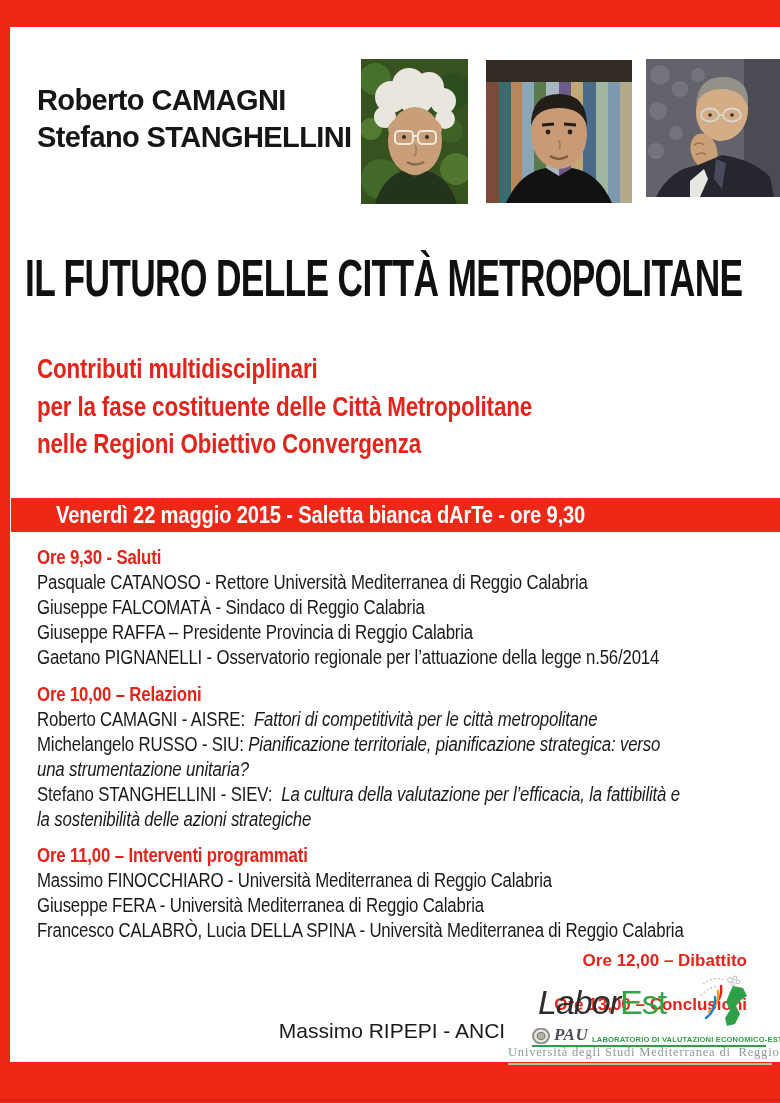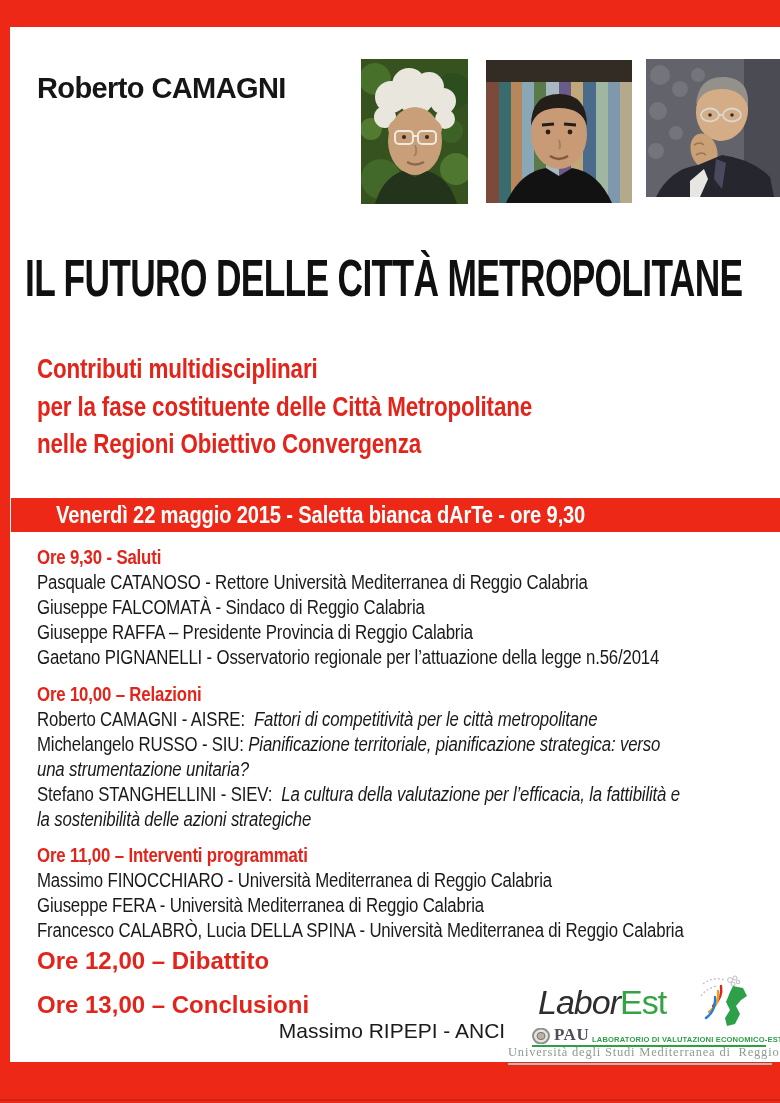--- a/index.html
+++ b/index.html
@@ -12,21 +12,21 @@
     background:#fff; overflow:hidden;
     font-family:"Liberation Sans","DejaVu Sans",sans-serif; color:var(--ink);
   }
   
   .bar-top{position:absolute;left:0;top:0;width:780px;height:27px;background:var(--red);}
   .bar-left{position:absolute;left:0;top:0;width:10px;height:1103px;background:var(--red);}
   .bar-bottom{position:absolute;left:0;top:1062px;width:780px;height:41px;background:var(--red);}
   .bar-bottom:after{content:"";position:absolute;left:0;bottom:2px;width:100%;height:2px;background:rgba(150,30,15,.35);}
 
   
-  .names{position:absolute;left:37px;top:70px;font-weight:bold;font-size:29px;line-height:37px;letter-spacing:-.6px;color:#161616;}
+  .names{position:absolute;left:37px;top:82px;font-weight:bold;font-size:29px;line-height:37px;letter-spacing:-.6px;color:#161616;}
 
   
   .photo{position:absolute;overflow:hidden;}
   .photo svg{display:block;}
   .photo1{left:361px;top:59px;width:107px;height:145px;}
   .photo2{left:486px;top:60px;width:146px;height:143px;}
   .photo3{left:646px;top:59px;width:134px;height:138px;}
 
   
   .title{
@@ -48,53 +48,54 @@
     letter-spacing:-.2px;white-space:nowrap;transform:scaleX(.84);transform-origin:0 0;
   }
 
   
   .program{position:absolute;left:37px;top:545px;width:710px;}
   .block{margin:0;}
   .block.condensed{width:860px;transform:scaleX(.84);transform-origin:0 0;letter-spacing:-.2px;}
   .block .heading{color:var(--textred);font-weight:bold;font-size:20px;line-height:25px;white-space:pre;}
   .block .line{font-size:20px;line-height:25px;color:#1a1a1a;white-space:pre;}
   .block .line .it{font-style:italic;}
-  .block.wide .heading{font-size:24px;line-height:26px;letter-spacing:0;}
+  .block.wide .heading{font-size:17px;line-height:26px;letter-spacing:0;text-align:right;}
   .block.wide .line{font-size:21px;line-height:26px;letter-spacing:0;text-align:center;}
   .block:nth-child(1){margin-bottom:12px;}
   .block:nth-child(2){margin-bottom:11px;}
   .block:nth-child(3){margin-bottom:5px;}
   .block:nth-child(4){margin-bottom:18px;}
 
   
   .laborest{position:absolute;left:538px;top:984px;font-size:34px;line-height:36px;letter-spacing:-1px;font-weight:normal;}
   .laborest .labor{color:#2e2e2e;font-style:italic;}
   .laborest .est{color:var(--estgreen);}
   .calabria{position:absolute;left:697px;top:974px;}
   .pau-row{position:absolute;left:532px;top:1027px;width:234px;height:18px;border-bottom:2px solid var(--green);}
   .pau-emblem{position:absolute;left:0;top:1px;}
-  .pau-word{position:absolute;left:22px;top:-2px;font-family:"Liberation Serif","DejaVu Serif",serif;font-weight:bold;font-size:17px;color:#4e4e5a;letter-spacing:.5px;}
+  .pau-word{position:absolute;left:22px;top:-2px;font-family:"Liberation Serif","DejaVu Serif",serif;font-style:italic;font-weight:bold;font-size:17px;color:#4e4e5a;letter-spacing:.5px;}
   .lab-caption{position:absolute;left:60px;bottom:1px;font-size:7.6px;font-weight:bold;color:var(--green);letter-spacing:.15px;white-space:nowrap;}
   .university{
     position:absolute;left:508px;top:1045px;width:264px;text-align:center;
     font-family:"Liberation Serif","DejaVu Serif",serif;font-size:12.5px;color:var(--unigray);
     letter-spacing:.8px;white-space:pre;padding-bottom:3px;border-bottom:2px solid #b3bcb4;
   }
 </style>
 </head>
 <body>
 
 <div class="page">
 
   <div class="bar-top"></div>
   <div class="bar-left"></div>
   <div class="bar-bottom"></div>
 
   <div class="names">
     <div>Roberto CAMAGNI</div>
+    <div>Stefano STANGHELLINI</div>
   </div>
 
   <div class="photo photo1">
     <svg width="107" height="145" viewBox="0 0 107 145">
       <rect width="107" height="145" fill="#35521f"></rect>
       <circle cx="14" cy="20" r="16" fill="#47702a"></circle>
         <circle cx="92" cy="32" r="18" fill="#2c4d1e"></circle>
       <circle cx="20" cy="120" r="20" fill="#42682a"></circle>
         <circle cx="95" cy="110" r="16" fill="#50772f"></circle>
       <circle cx="90" cy="72" r="12" fill="#3d6226"></circle>

